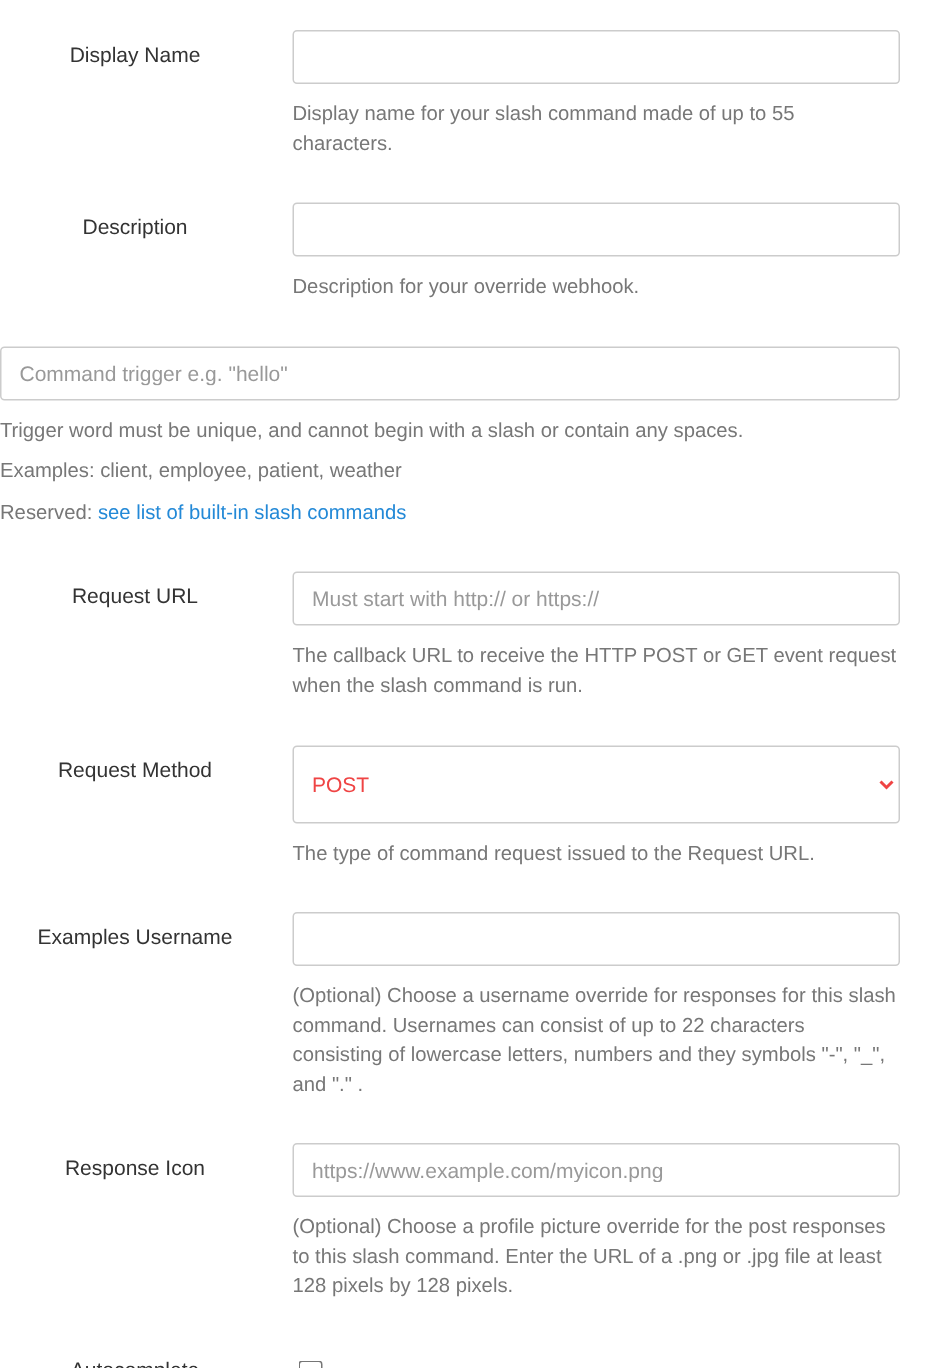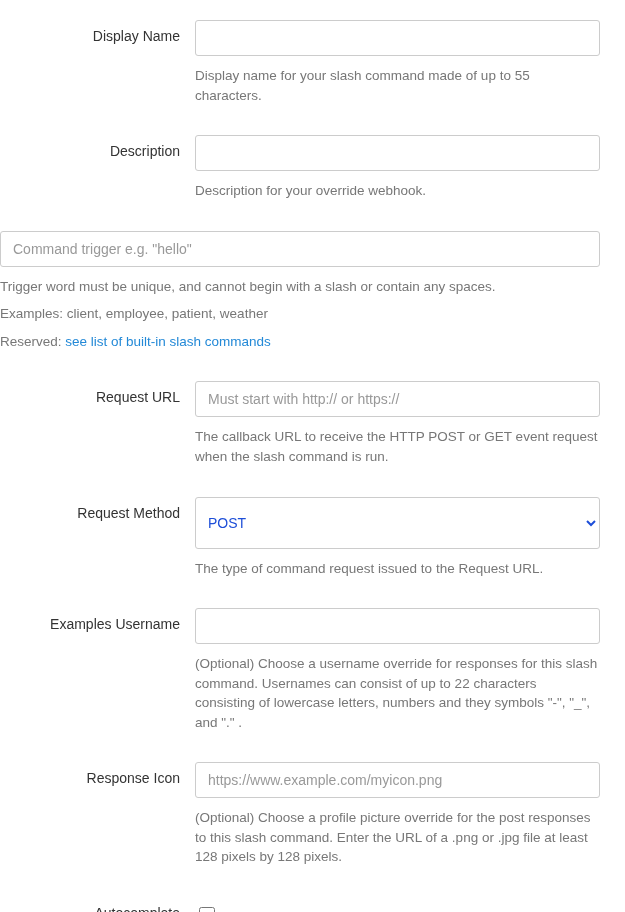--- a/index.html
+++ b/index.html
@@ -15,21 +15,21 @@
     padding: 20px 10px 20px 0;
   }
   .row {
     display: flex;
     margin-bottom: 30px;
   }
   .row:last-child { margin-bottom: 10px; }
   .label-col {
     width: 195px;
     flex-shrink: 0;
-    text-align: right;
+    text-align: center;
     padding-right: 15px;
     padding-top: 8px;
     color: #333;
     font-size: 14px;
   }
   .field-col {
     flex: 1;
     padding-right: 15px;
     min-width: 0;
   }
@@ -48,21 +48,21 @@
     color: #999;
   }
   select {
     width: 100%;
     height: 52px;
     padding: 6px 8px;
     border: 1px solid #ccc;
     border-radius: 3px;
     font-size: 14px;
     background: #fff;
-    color: #1d4ed8;
+    color: #ef4444;
     font-family: inherit;
   }
   .help {
     margin-top: 10px;
     color: #777;
     font-size: 13.5px;
     line-height: 1.45;
   }
   .help + .help {
     margin-top: 8px;

